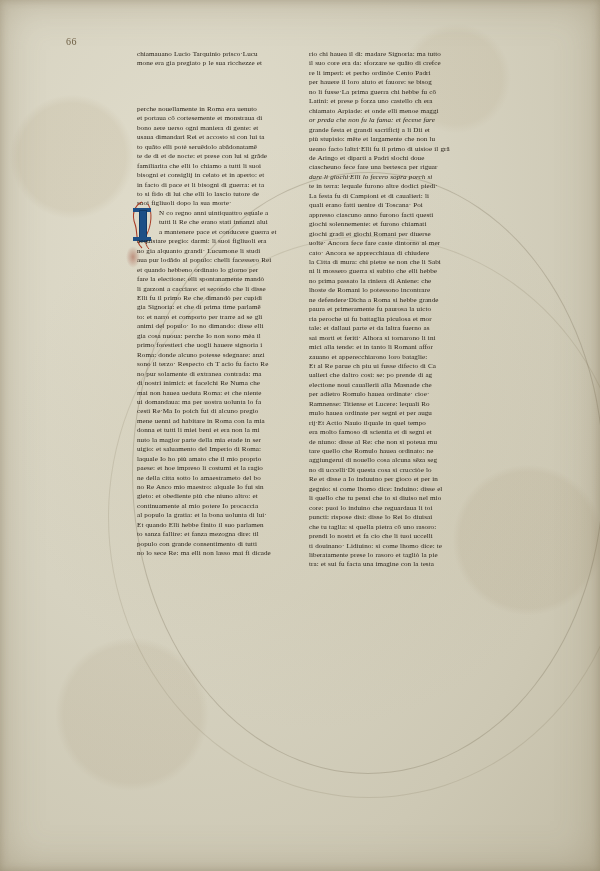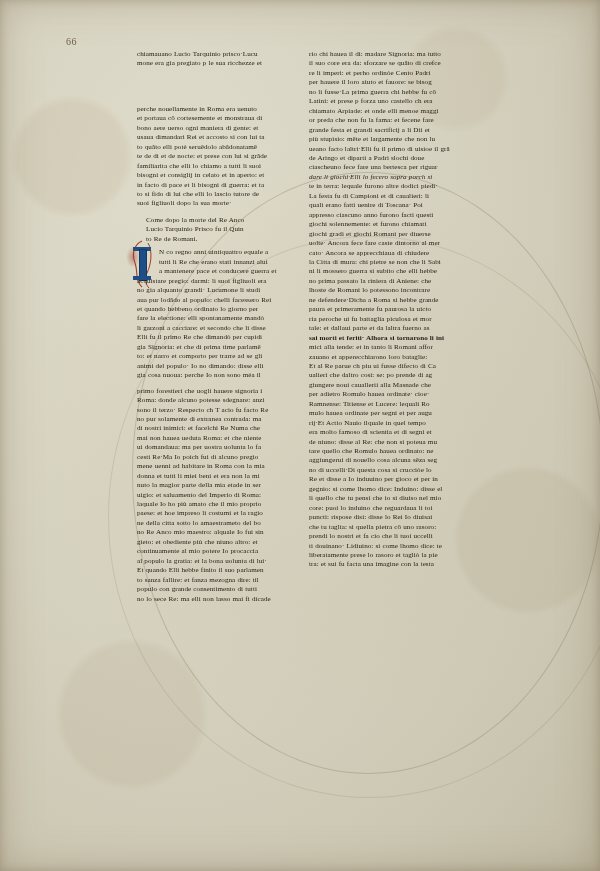--- a/index.html
+++ b/index.html
@@ -189,25 +189,20 @@
           <span class="ln" style="transform: scaleX(1);">et portaua cô cortesemente et monstraua di</span>
           <span class="ln" style="transform: scaleX(1);">bono aere uerso  ogni maniera di gente: et</span>
           <span class="ln" style="transform: scaleX(1);">usaua dimandari Rei et accosto si con lui ta</span>
           <span class="ln" style="transform: scaleX(1);">to quãto elli potè seruêdolo abãdonatamê</span>
           <span class="ln" style="transform: scaleX(1);">te de di et de nocte: et prese con lui si grãde</span>
           <span class="ln" style="transform: scaleX(1);">familiarita che elli lo chiamo  a tutti li suoi</span>
           <span class="ln" style="transform: scaleX(1);">bisogni et consiglij in celato et in aperto: et</span>
           <span class="ln" style="transform: scaleX(1);">in facto di pace et li bisogni di guerra: et ta</span>
           <span class="ln" style="transform: scaleX(1);">to si fido di lui che elli lo lascio tutore de</span>
           <span class="ln" style="transform: scaleX(1);">suoi figliuoli dopo la sua morte·</span>
-        </div>
-      <div class="rubric" id="col-left-rubric">
-          <span class="ln">Come dopo la morte del Re Anco</span>
-          <span class="ln">Lucio Tarquinio Prisco fu il Quin</span>
-          <span class="ln">to Re de Romani.</span>
         </div>
       <div class="initial-wrap">
         <div id="initial">
           <svg class="flourish" viewBox="0 0 26 52">
             <path d="M13,2 C4,6 3,16 6,24 C9,32 6,42 13,48" fill="none" stroke="#a83a24" stroke-width="1.1"></path>
             <path d="M19,4 C24,12 22,26 18,34 C15,40 17,46 20,49" fill="none" stroke="#a83a24" stroke-width="1"></path>
             <path d="M6,10 C10,12 14,11 18,9" fill="none" stroke="#a83a24" stroke-width=".8"></path>
           </svg>
           <div class="serif-top"></div>
           <div class="stem"></div>
@@ -221,21 +216,21 @@
             <span class="ln" style="transform: scaleX(1);">no gia alquanto grandi· Lucumone li studi</span>
             <span class="ln" style="transform: scaleX(1);">aua pur lodãdo al populo: chelli facessero Rei</span>
             <span class="ln" style="transform: scaleX(1);">et quando hebbeno ordinato lo giorno  per</span>
             <span class="ln" style="transform: scaleX(1);">fare la electione: elli spontanamente mandò</span>
             <span class="ln" style="transform: scaleX(1);">li garzoni a cacciare: et secondo che li disse</span>
             <span class="ln" style="transform: scaleX(1);">Elli fu il primo Re che dimandò  per cupidi</span>
             <span class="ln" style="transform: scaleX(1);">gia Signoria: et che di prima  time parlamê</span>
             <span class="ln" style="transform: scaleX(1);">to: et narro et comporto per trarre ad se gli</span>
             <span class="ln" style="transform: scaleX(1);">animi del populo· Io no dimando: disse elli</span>
             <span class="ln" style="transform: scaleX(1);">gia cosa nuoua: perche  Io non sono  mèa il</span>
-            <span class="ln" style="transform: scaleX(1); margin-top: 6px;">primo forestieri che uogli hauere signoria i</span>
+            <span class="ln" style="transform: scaleX(1);">primo forestieri che uogli hauere signoria i</span>
             <span class="ln" style="transform: scaleX(1);">Roma: donde alcuno potesse sdegnare: anzi</span>
             <span class="ln" style="transform: scaleX(1);">sono il terzo· Respecto ch T acio fu facto Re</span>
             <span class="ln" style="transform: scaleX(1);">no pur solamente di extranea contrada: ma</span>
             <span class="ln" style="transform: scaleX(1);">di nostri inimici: et facelchi Re Numa che</span>
             <span class="ln" style="transform: scaleX(1);">mai non hauea ueduta  Roma: et che niente</span>
             <span class="ln" style="transform: scaleX(1);">ui domandaua: ma per uostra uolunta  lo fa</span>
             <span class="ln" style="transform: scaleX(1);">cesti Re·Ma  Io poich fui di alcuno pregio</span>
             <span class="ln" style="transform: scaleX(1);">mene uenni ad habitare in Roma con la mia</span>
             <span class="ln" style="transform: scaleX(1);">donna et tutti li miei beni et era non la mi</span>
             <span class="ln" style="transform: scaleX(1);">nuto la magior parte della mia etade in ser</span>
@@ -256,21 +251,21 @@
     </div>
 
     <div class="col" id="col-right">
         <span class="ln" style="transform: scaleX(1);">rio chi hauea il di: madare Signoria: ma tutto</span>
         <span class="ln" style="transform: scaleX(1);">il suo core era da: sforzare se quãto di crefce</span>
         <span class="ln" style="transform: scaleX(1);">re li imperi: et perho ordinòe Cento Padri</span>
         <span class="ln" style="transform: scaleX(1);">per hauere il loro aiuto et fauore: se bisog</span>
         <span class="ln" style="transform: scaleX(1);">no li fusse·La prima guerra chi hebbe fu cô</span>
         <span class="ln" style="transform: scaleX(1);">Latini: et prese  p forza  uno castello ch era</span>
         <span class="ln" style="transform: scaleX(1);">chiamato Arpiade: et onde elli menoe maggi</span>
-        <span class="ln" style="transform: scaleX(1);">or preda che non fu la fama: et fecene fare</span>
+        <span class="ln" style="transform: scaleX(1); font-style: italic;">or preda che non fu la fama: et fecene fare</span>
         <span class="ln" style="transform: scaleX(1);">grande festa et grandi sacrificij a li Dii et</span>
         <span class="ln" style="transform: scaleX(1);">più stupisio: mête et largamente che non lu</span>
         <span class="ln" style="transform: scaleX(1);">ueano facto laltri·Elli fu il primo di uisioe il grã</span>
         <span class="ln" style="transform: scaleX(1);">de  Aringo et diparti a Padri  slochi doue</span>
         <span class="ln" style="transform: scaleX(1);">ciascheuno fece fare una bertesca per riguar</span>
         <span class="ln" style="transform: scaleX(1); font-style: italic;">dare li giochi·Elli lo fecero sopra  porch si</span>
         <span class="ln" style="transform: scaleX(1);">te in terra: lequale furono  altre dodici piedi·</span>
         <span class="ln" style="transform: scaleX(1);">La festa fu di Campioni et di caualieri: li</span>
         <span class="ln" style="transform: scaleX(1);">quali erano fatti  uenire di Toscana· Poi</span>
         <span class="ln" style="transform: scaleX(1);">appresso ciascuno anno furono facti questi</span>
@@ -279,26 +274,26 @@
         <span class="ln" style="transform: scaleX(1);">uolte· Ancora fece fare caste dintorno  al mer</span>
         <span class="ln" style="transform: scaleX(1);">cato· Ancora se apprecchiaua di chiudere</span>
         <span class="ln" style="transform: scaleX(1);">la Citta di mura: chi pietre se non che li Sabi</span>
         <span class="ln" style="transform: scaleX(1);">ni li mossero guerra si subito che elli hebbe</span>
         <span class="ln" style="transform: scaleX(1);">no prima passato la riniera  di Aniene: che</span>
         <span class="ln" style="transform: scaleX(1);">lhoste de Romani lo potessono incontrare</span>
         <span class="ln" style="transform: scaleX(1);">ne defendere·Dicha a  Roma si hebbe grande</span>
         <span class="ln" style="transform: scaleX(1);">paura et primeramente fu paurosa la uicto</span>
         <span class="ln" style="transform: scaleX(1);">ria peroche ui fu battaglia piculosa et mor</span>
         <span class="ln" style="transform: scaleX(1);">tale: et dallaui parte et da laltra fuerno as</span>
-        <span class="ln" style="transform: scaleX(1); font-weight: bold;">sai morti et feriti· Alhora si tornarono li ini</span>
+        <span class="ln" style="transform: scaleX(1);">sai morti et feriti· Alhora si tornarono li ini</span>
         <span class="ln" style="transform: scaleX(1);">mici alla tende: et in tanto li Romani affor</span>
         <span class="ln" style="transform: scaleX(1);">zauano et apperecchiarono loro bataglie:</span>
         <span class="ln" style="transform: scaleX(1);">Et al Re parue ch piu ui fusse difecto di Ca</span>
         <span class="ln" style="transform: scaleX(1);">ualieri che daltro cosi: se: po prende di ag</span>
-        <span class="ln" style="transform: scaleX(1);">giungere noui cauallerii alla  Masnade che</span>
+        <span class="ln" style="transform: scaleX(1);">electione noui cauallerii alla  Masnade che</span>
         <span class="ln" style="transform: scaleX(1);">per adietro Romulo hauea ordinate· cioe·</span>
         <span class="ln" style="transform: scaleX(1);">Ramnense: Titiense et Lucere: lequali Ro</span>
         <span class="ln" style="transform: scaleX(1);">mulo hauea ordinate  per segni et per augu</span>
         <span class="ln" style="transform: scaleX(1);">rij·Et Actio Nauio ilquale in quel tempo</span>
         <span class="ln" style="transform: scaleX(1);">era molto famoso di scientia  et di segni et</span>
         <span class="ln" style="transform: scaleX(1);">de niuno: disse al Re: che non si poteua mu</span>
         <span class="ln" style="transform: scaleX(1);">tare quello che Romulo hauea ordinato: ne</span>
         <span class="ln" style="transform: scaleX(1);">aggiungerui di nouello cosa alcuna sêza seg</span>
         <span class="ln" style="transform: scaleX(1);">no di uccelli·Di questa cosa si crucciòe  lo</span>
         <span class="ln" style="transform: scaleX(1);">Re et disse a  Io induuino per gioco  et per in</span>

